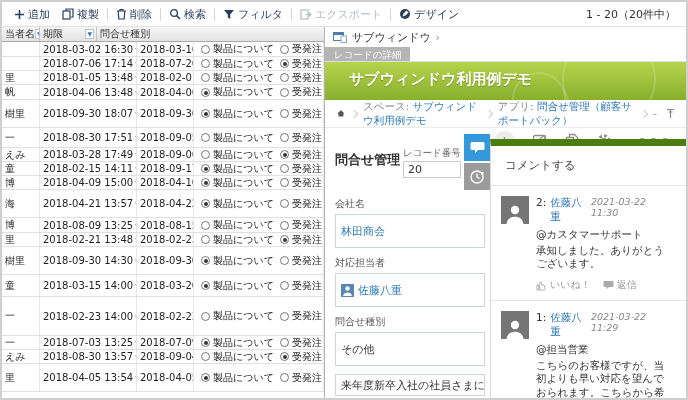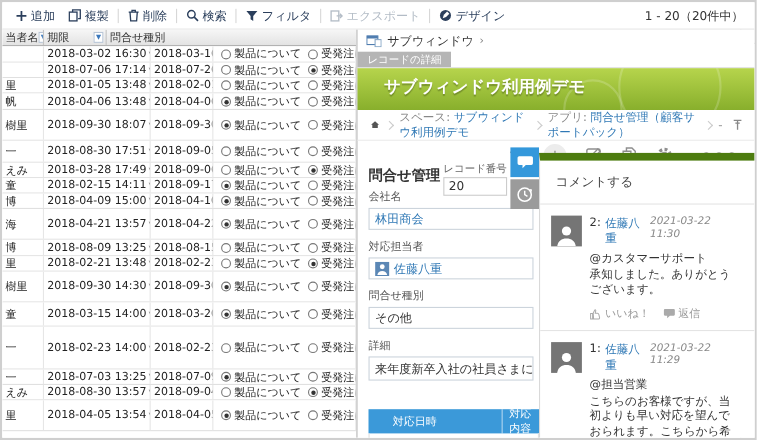--- a/index.html
+++ b/index.html
@@ -59,21 +59,21 @@
 
   .content { position:absolute; left:0; top:112px; right:0; bottom:0; display:flex; }
   .form-col { width:165px; position:relative; flex:none; }
   .form-inner { padding:0 0 0 10px; }
   .app-title { font-size:13px; font-weight:bold; color:#333; margin-top:12px; }
   .rec-block { position:absolute; left:78px; top:8px; width:70px; }
   .rec-label { font-size:9.5px; color:#666; }
   .rec-value { margin-top:1px; width:58px; height:17px; border:1px solid #ccc; font-size:11px; color:#333; padding:1px 4px; background:#fff; }
   .fld { margin-top:8px; }
   .fld-label { font-size:10px; color:#555; }
-  .fld-box { margin-top:3px; width:150px; height:20px; border:1px solid #ccd4dc; display:flex; align-items:center; gap:4px; padding:0 5px; font-size:11px; color:#333; overflow:hidden; white-space:nowrap; background:#fff; }
+  .fld-box { margin-top:3px; width:150px; height:34px; border:1px solid #ccd4dc; display:flex; align-items:center; gap:4px; padding:0 5px; font-size:11px; color:#333; overflow:hidden; white-space:nowrap; background:#fff; }
   .fld-box.blue { color:#2f78b5; }
   .subtable-head { margin-top:26px; width:155px; height:22px; background:#3b99d9; display:flex; color:#fff; font-size:10px;padding-left:16px; }
   .st-c1 { width:106px; display:flex; align-items:center; padding-left:6px; border-right:1px solid rgba(255,255,255,.6); }
   .st-c2 { flex:1; display:flex; align-items:center; padding-left:6px; }
   .subtable-row { width:155px; height:8px; border:1px solid #e0e0e0; border-top:none; }
 
   
   .float-btns { position:absolute; left:139px; top:107px; z-index:5; }
   .fbtn { width:26px; height:27px; display:flex; align-items:center; justify-content:center; cursor:pointer; }
   .fbtn.bubble { background:#3498db; }
@@ -547,21 +547,21 @@
     <div class="content">
 
       <div class="form-col">
         <div class="form-inner">
           <div class="app-title">問合せ管理</div>
           <div class="rec-block">
             <div class="rec-label">レコード番号</div>
             <div class="rec-value">20</div>
           </div>
 
-          <div class="fld" style="margin-top:3px;">
+          <div class="fld" style="margin-top:28px;">
             <div class="fld-label">会社名</div>
             <div class="fld-box blue">
                 <span class="link">林田商会</span>
               </div>
           </div>
 
           <div class="fld">
             <div class="fld-label">対応担当者</div>
             <div class="fld-box blue">
               <svg width="13" height="13" viewBox="0 0 13 13">
@@ -574,21 +574,20 @@
           </div>
 
           <div class="fld">
             <div class="fld-label">問合せ種別</div>
             <div class="fld-box">
                 <span>その他</span>
               </div>
           </div>
 
           <div class="fld">
-            <div class="fld-label">詳細</div>
             <div class="fld-box" style="height:22px;">
                 <span>来年度新卒入社の社員さまに向けての、</span>
               </div>
           </div>
 
           <div class="subtable-head">
             <div class="st-c1">対応日時</div>
             <div class="st-c2">対応内容</div>
           </div>
           <div class="subtable-row"></div>

